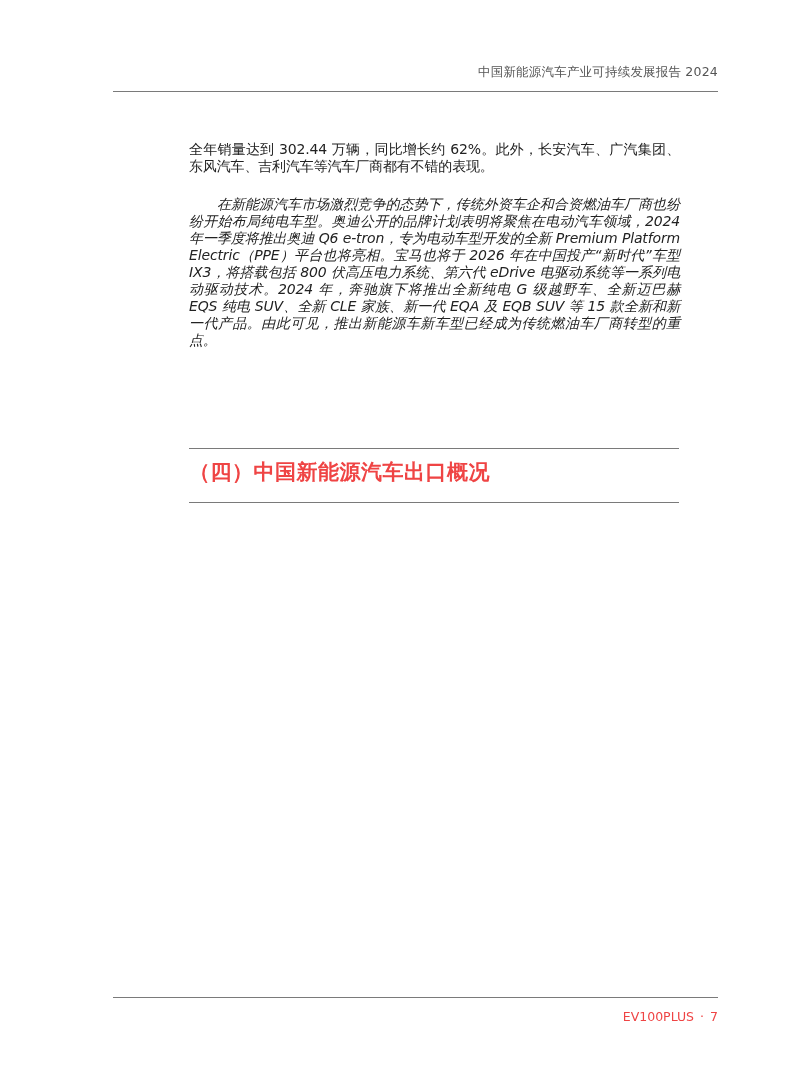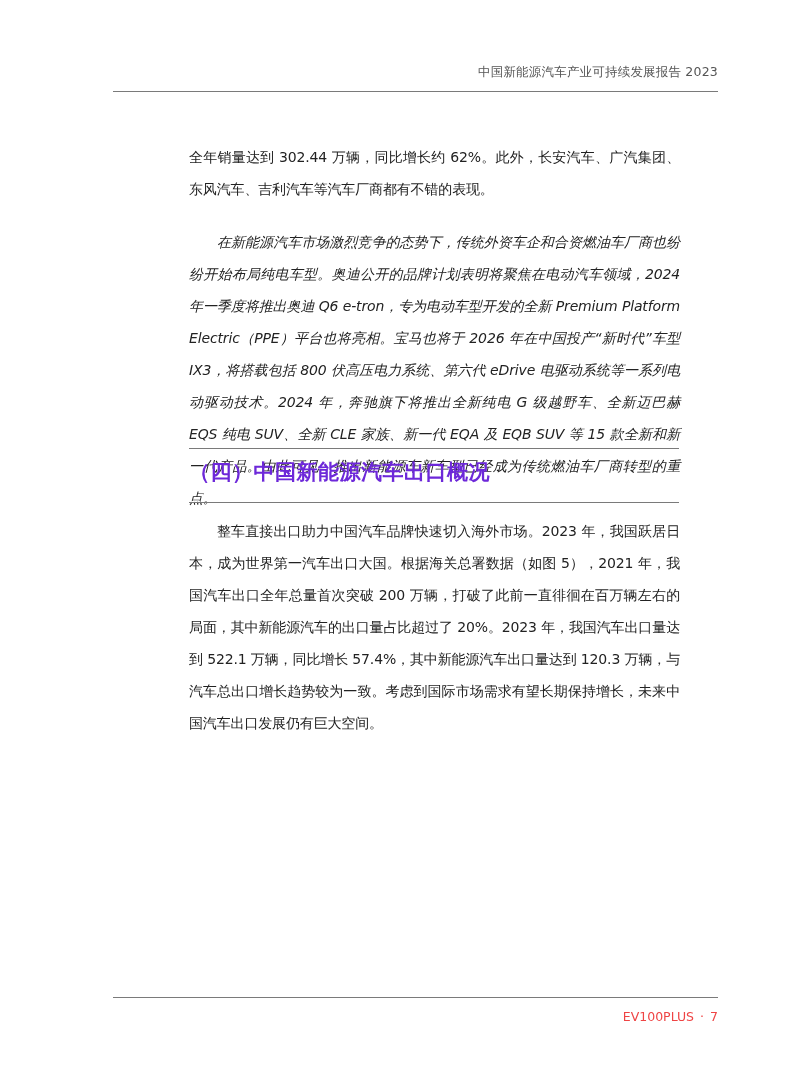--- a/index.html
+++ b/index.html
@@ -30,21 +30,21 @@
       width: 605px;
       top: 91px;
       height: 0;
       border-top: 1.5px solid #7a7a7a;
     }
     .body-text {
       position: absolute;
       left: 189px;
       width: 491px;
       font-size: 14px;
-      line-height: 32px;
+      line-height: 17px;
       color: #222222;
       text-align: justify;
       text-align-last: left;
       letter-spacing: -0.15px;
     }
     .body-text p {
       margin: 0;
     }
     .body-text p + p {
       margin-top: 21px;
@@ -63,21 +63,21 @@
       border-top: 1.5px solid #7a7a7a;
     }
     #section-rule-top { top: 448px; }
     #section-rule-bottom { top: 502px; }
     .section-heading {
       position: absolute;
       left: 189px;
       top: 458px;
       font-size: 21px;
       font-weight: bold;
-      color: #6d28d9;
+      color: #ef4444;
       letter-spacing: 0.5px;
       white-space: nowrap;
     }
     .footer-rule {
       position: absolute;
       left: 113px;
       width: 605px;
       top: 997px;
       height: 0;
       border-top: 1.5px solid #7a7a7a;
@@ -90,32 +90,31 @@
       color: #ef4444;
       white-space: nowrap;
     }
     .footer .sep {
       padding: 0 6px;
     }
   </style>
 </head>
 <body>
 
-<div class="running-header">中国新能源汽车产业可持续发展报告 2023</div>
+<div class="running-header">中国新能源汽车产业可持续发展报告 2024</div>
 <div class="header-rule"></div>
 
 <div class="body-text" id="block-a">
   <p>全年销量达到 302.44 万辆，同比增长约 62%。此外，长安汽车、广汽集团、东风汽车、吉利汽车等汽车厂商都有不错的表现。</p>
   <p class="indent">在新能源汽车市场激烈竞争的态势下，传统外资车企和合资燃油车厂商也纷纷开始布局纯电车型。奥迪公开的品牌计划表明将聚焦在电动汽车领域，2024 年一季度将推出奥迪 Q6 e-tron，专为电动车型开发的全新 Premium Platform Electric（PPE）平台也将亮相。宝马也将于 2026 年在中国投产“新时代”车型 IX3，将搭载包括 800 伏高压电力系统、第六代 eDrive 电驱动系统等一系列电动驱动技术。2024 年，奔驰旗下将推出全新纯电 G 级越野车、全新迈巴赫 EQS 纯电 SUV、全新 CLE 家族、新一代 EQA 及 EQB SUV 等 15 款全新和新一代产品。由此可见，推出新能源车新车型已经成为传统燃油车厂商转型的重点。</p>
 </div>
 
 <div class="section-rule" id="section-rule-top"></div>
 <div class="section-heading">（四）中国新能源汽车出口概况</div>
 <div class="section-rule" id="section-rule-bottom"></div>
 
 <div class="body-text" id="block-b">
-  <p class="indent">整车直接出口助力中国汽车品牌快速切入海外市场。2023 年，我国跃居日本，成为世界第一汽车出口大国。根据海关总署数据（如图 5），2021 年，我国汽车出口全年总量首次突破 200 万辆，打破了此前一直徘徊在百万辆左右的局面，其中新能源汽车的出口量占比超过了 20%。2023 年，我国汽车出口量达到 522.1 万辆，同比增长 57.4%，其中新能源汽车出口量达到 120.3 万辆，与汽车总出口增长趋势较为一致。考虑到国际市场需求有望长期保持增长，未来中国汽车出口发展仍有巨大空间。</p>
 </div>
 
 <div class="footer-rule"></div>
 <div class="footer">
   <span>EV100PLUS</span><span class="sep">·</span><span>7</span>
 </div>
 
 </body></html>

